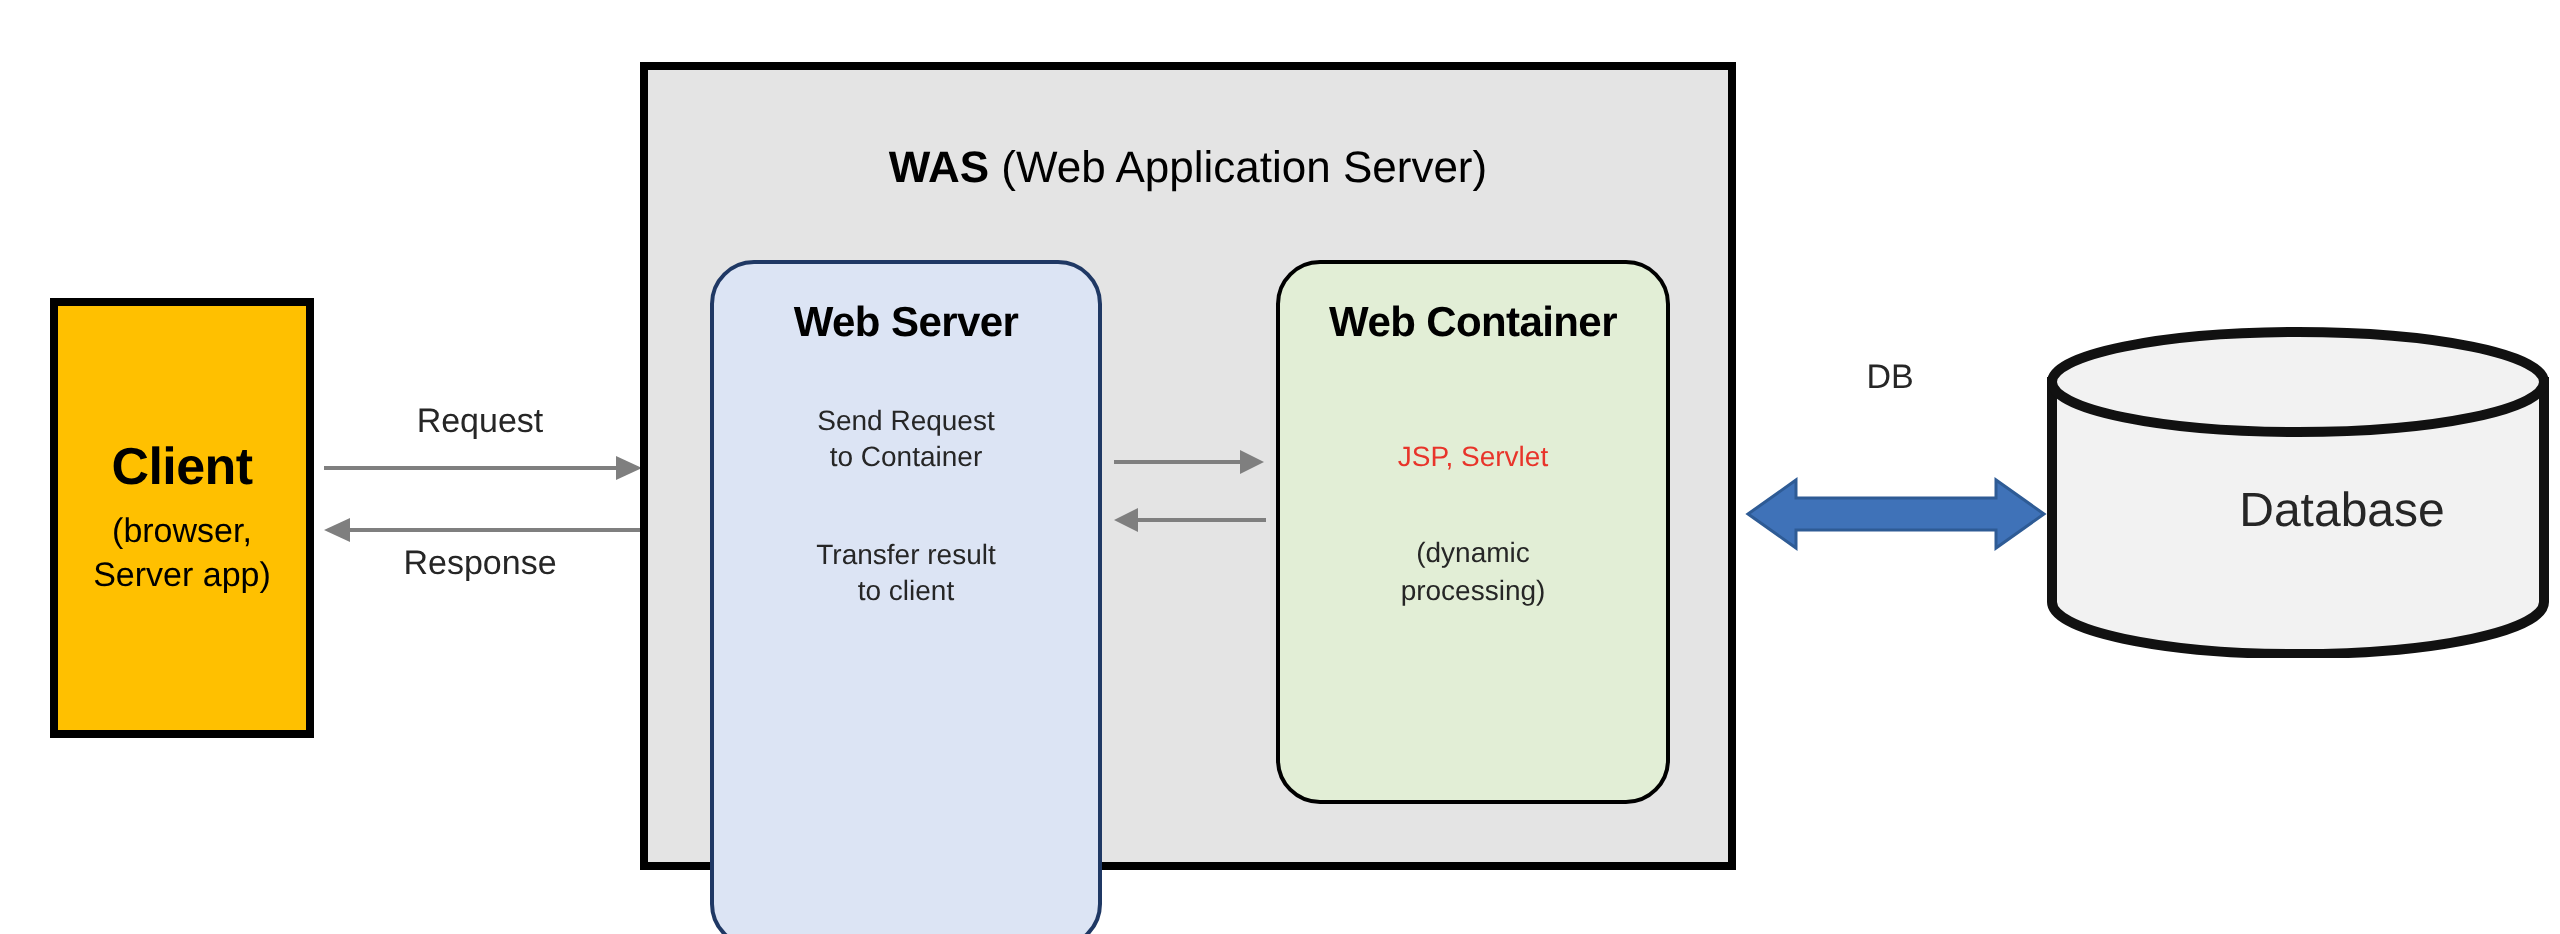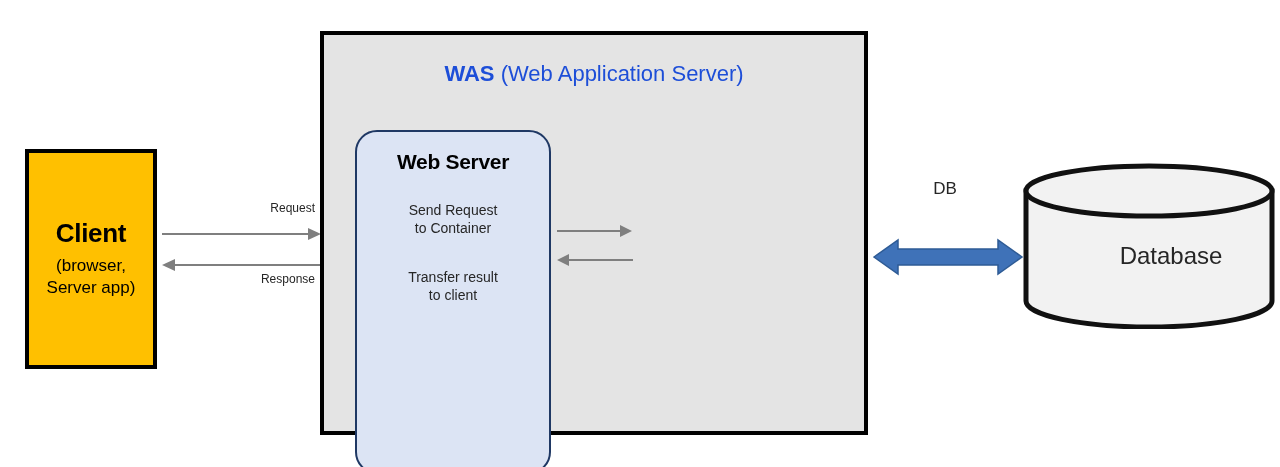--- a/index.html
+++ b/index.html
@@ -45,49 +45,49 @@
   #client-box .sub {
     font-size: 17px;
     font-weight: normal;
     line-height: 1.28;
     margin-top: 6px;
   }
 
   
   .flow-label {
     position: absolute;
-    font-size: 12px;
+    font-size: 17px;
     color: #262626;
     white-space: nowrap;
-    text-align: right;
+    text-align: center;
   }
   #label-request { left: 165px; top: 201px; width: 150px; }
   #label-response { left: 165px; top: 272px; width: 150px; }
 
   .h-arrow { position: absolute; }
 
   
   #was-box {
     position: absolute;
     left: 320px;
     top: 31px;
     width: 548px;
     height: 404px;
     background: #E4E4E4;
     border: 4px solid #000000;
     box-sizing: border-box;
   }
   #was-title {
     position: absolute;
     left: 0;
-    top: 26px;
+    top: 36px;
     width: 100%;
     text-align: center;
     font-size: 22px;
-    color: #1d4ed8;
+    color: #000000;
     white-space: nowrap;
   }
   #was-title .bold { font-weight: bold; }
   #was-title .reg { font-weight: normal; }
 
   
   .inner-box {
     position: absolute;
     box-sizing: border-box;
     border-radius: 22px;
@@ -214,20 +214,28 @@
     <g>
       <line x1="1" y1="9" x2="64" y2="9" stroke="#7F7F7F" stroke-width="2"></line>
       <polygon points="64,3 76,9 64,15" fill="#7F7F7F"></polygon>
     </g>
     <g>
       <line x1="13" y1="38" x2="77" y2="38" stroke="#7F7F7F" stroke-width="2"></line>
       <polygon points="13,32 1,38 13,44" fill="#7F7F7F"></polygon>
     </g>
   </svg>
 
+  <div class="inner-box" id="web-container-box">
+    <div class="box-title">Web Container</div>
+    <div class="para" id="wc-p1">JSP, Servlet</div>
+    <div class="para" id="wc-p2">
+      <div>(dynamic</div>
+      <div>processing)</div>
+    </div>
+  </div>
 
   <div id="label-db">
     <div>DB</div>
   </div>
 
   <svg id="db-arrow" width="152" height="42" viewBox="0 0 152 42">
     <polygon points="2,21 26,4 26,13 126,13 126,4 150,21 126,38 126,29 26,29 26,38" fill="#3F72B8" stroke="#2E5B95" stroke-width="1.5" stroke-linejoin="miter"></polygon>
   </svg>
 
   <svg id="database" viewBox="0 0 252 166">

